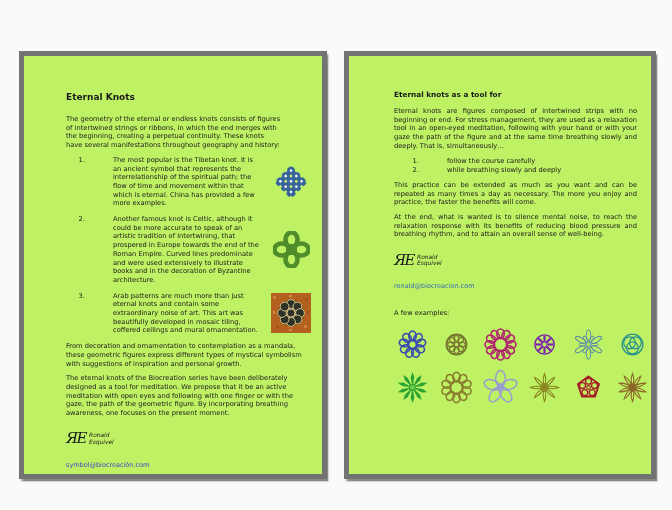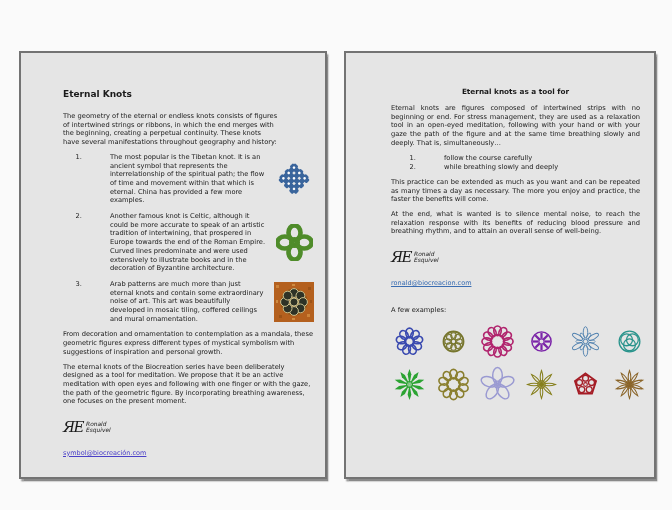--- a/index.html
+++ b/index.html
@@ -3,49 +3,49 @@
 <meta charset="utf-8">
 <style>
   html,body{margin:0;padding:0;}
   body{
     width:672px;height:510px;position:relative;overflow:hidden;
     background:#fafafa;
     font-family:"DejaVu Sans","Liberation Sans",sans-serif;
     color:#1a1a1a;
   }
   .page{
-    position:absolute;background:#e5e5e5;box-sizing:border-box;
-    border:2px solid #737373;
+    position:absolute;background:#bef264;box-sizing:border-box;
+    border:5px solid #737373;
     box-shadow:1.5px 2.5px 1.5px rgba(0,0,0,.45);
   }
   #page1{left:19px;top:51px;width:308px;height:428px;padding:36px 10px 0 42px;}
   #page2{left:344px;top:51px;width:312px;height:428px;padding:30px 14px 0 45px;}
 
   .p{font-size:6.7px;line-height:1.3;margin:0 0 6px 0;}
   .just{text-align:justify;}
 
   #page1 .title{font-size:9px;font-weight:bold;margin:0 0 13px 0;}
   #page1 .intro{width:215px;}
 
   .list{margin:4px 0 2px 8px;}
   .li{display:flex;margin-bottom:7px;}
   .num{flex:none;width:11px;text-align:right;margin-right:4px;font-size:6.7px;line-height:1.3;}
   .li-text{flex:1;font-size:6.7px;line-height:1.3;padding-right:7px;margin-left:24px;}
   .li-img{flex:none;width:42px;display:flex;align-items:center;justify-content:center;}
 
-  .sup{font-size:7.3px;font-weight:bold;text-align:center;margin:4px 0 8px 0;}
+  .sup{font-size:7.3px;font-weight:bold;margin:4px 0 8px 0;}
   .big{font-size:11.5px;font-weight:bold;text-align:center;margin:0 0 12px 0;}
   #page2 .list{margin:2px 0 6px 14px;}
   #page2 .li{margin-bottom:1px;}
 
   .logo{display:flex;align-items:flex-end;margin:12px 0 6px 0;font-style:italic;}
   .mono{font-family:"DejaVu Serif","Liberation Serif",serif;font-size:15px;line-height:.95;letter-spacing:-1.5px;}
   .lname{font-size:5.9px;line-height:1.12;margin:2.5px 0 0 3px;}
 
-  .email{font-size:6.5px;text-decoration:underline;display:inline-block;margin:4px 0 3px 0;cursor:pointer;}
+  .email{font-size:6.5px;display:inline-block;margin:4px 0 3px 0;cursor:pointer;}
   #page1 .email{color:var(--link1,#4a3fc8);}
   #page2 .email{color:var(--link2,#3a6db2);}
   .phone{font-size:6.5px;margin:5px 0 0 0;}
 
   .ex-label{font-size:6.7px;margin:16px 0 9px 0;}
   .grid{display:grid;grid-template-columns:repeat(6,37px);gap:6px 7px;}
   .knot{width:37px;height:37px;}
   .knot svg{display:block;}
 
   .mosaic{width:40px;height:40px;}

